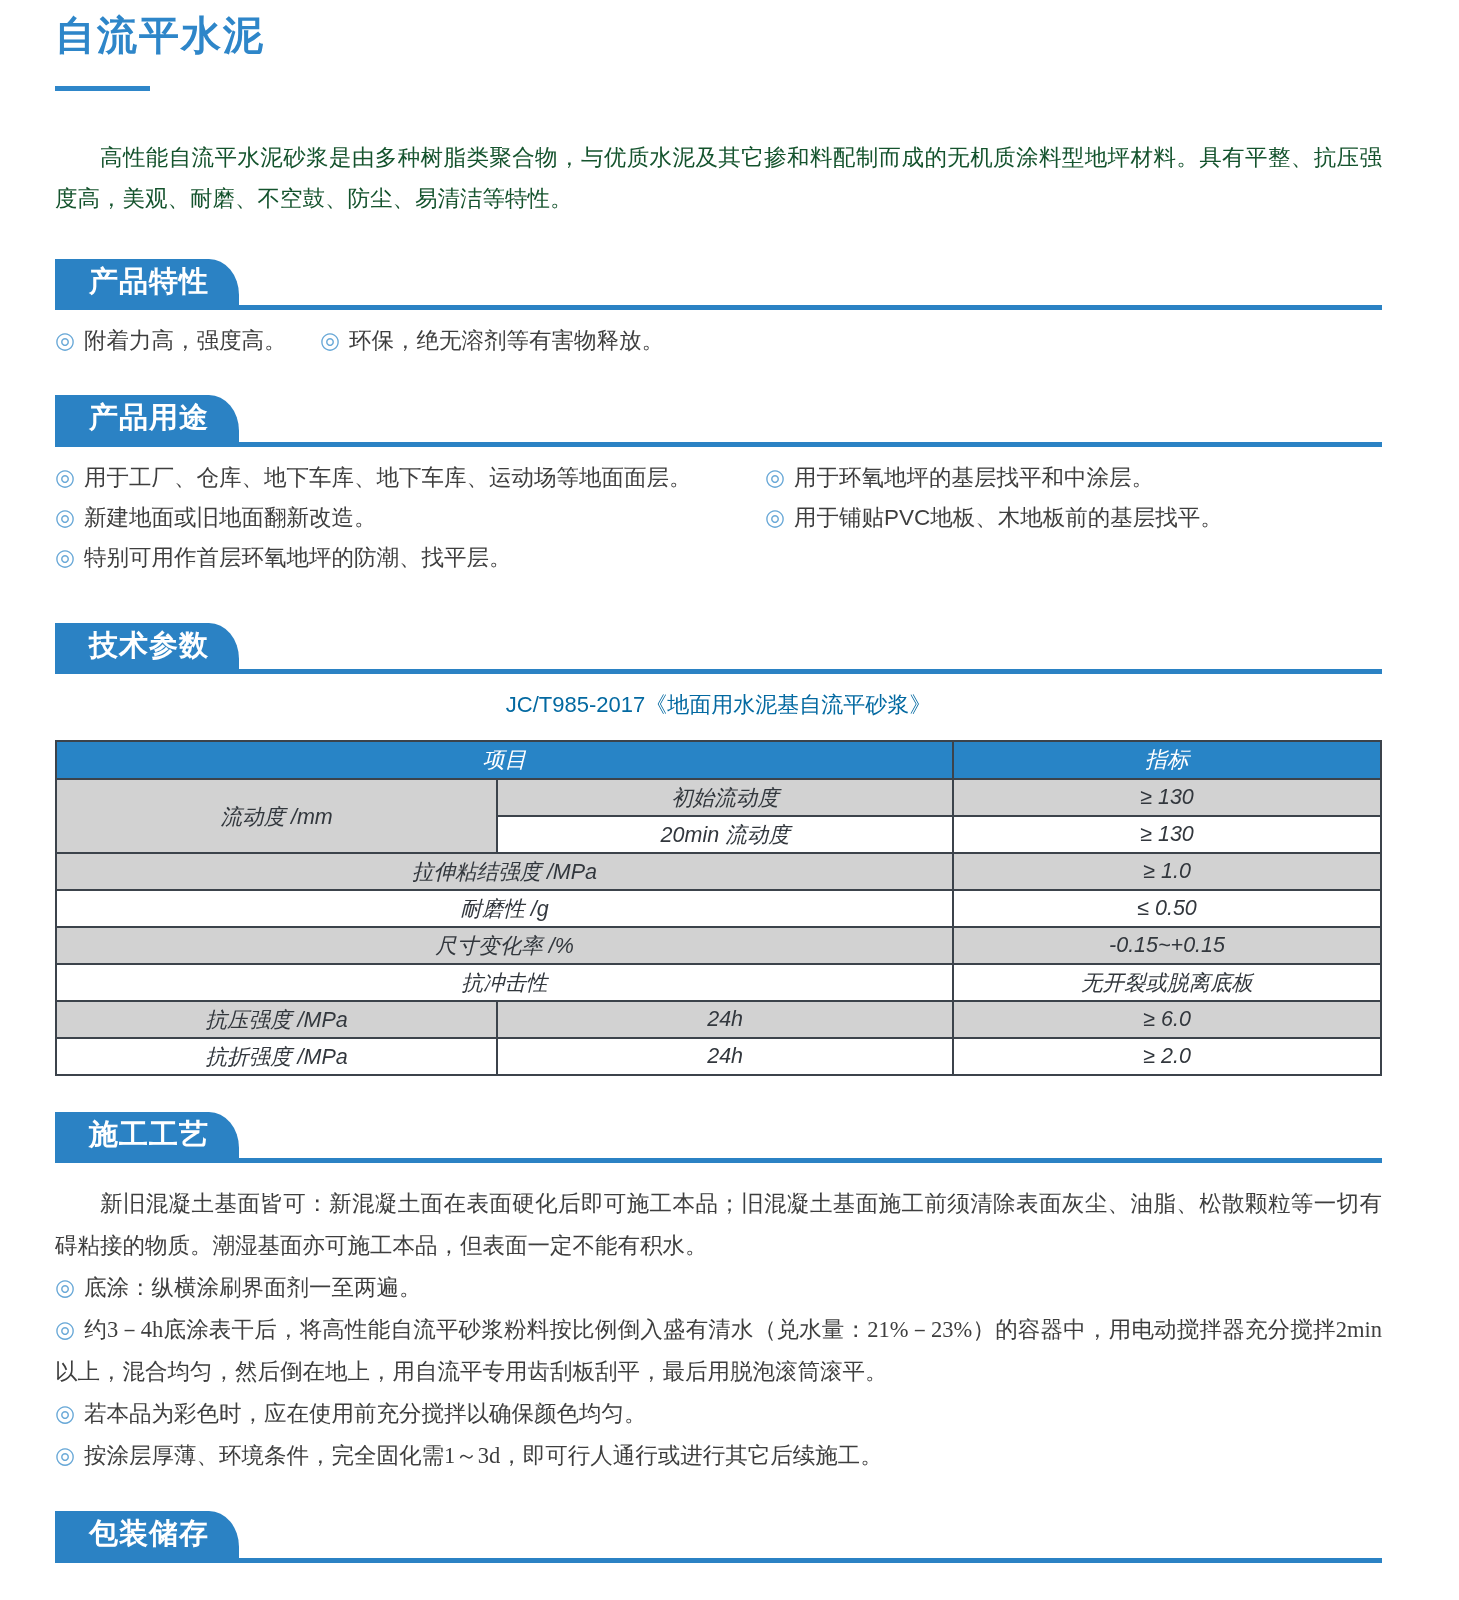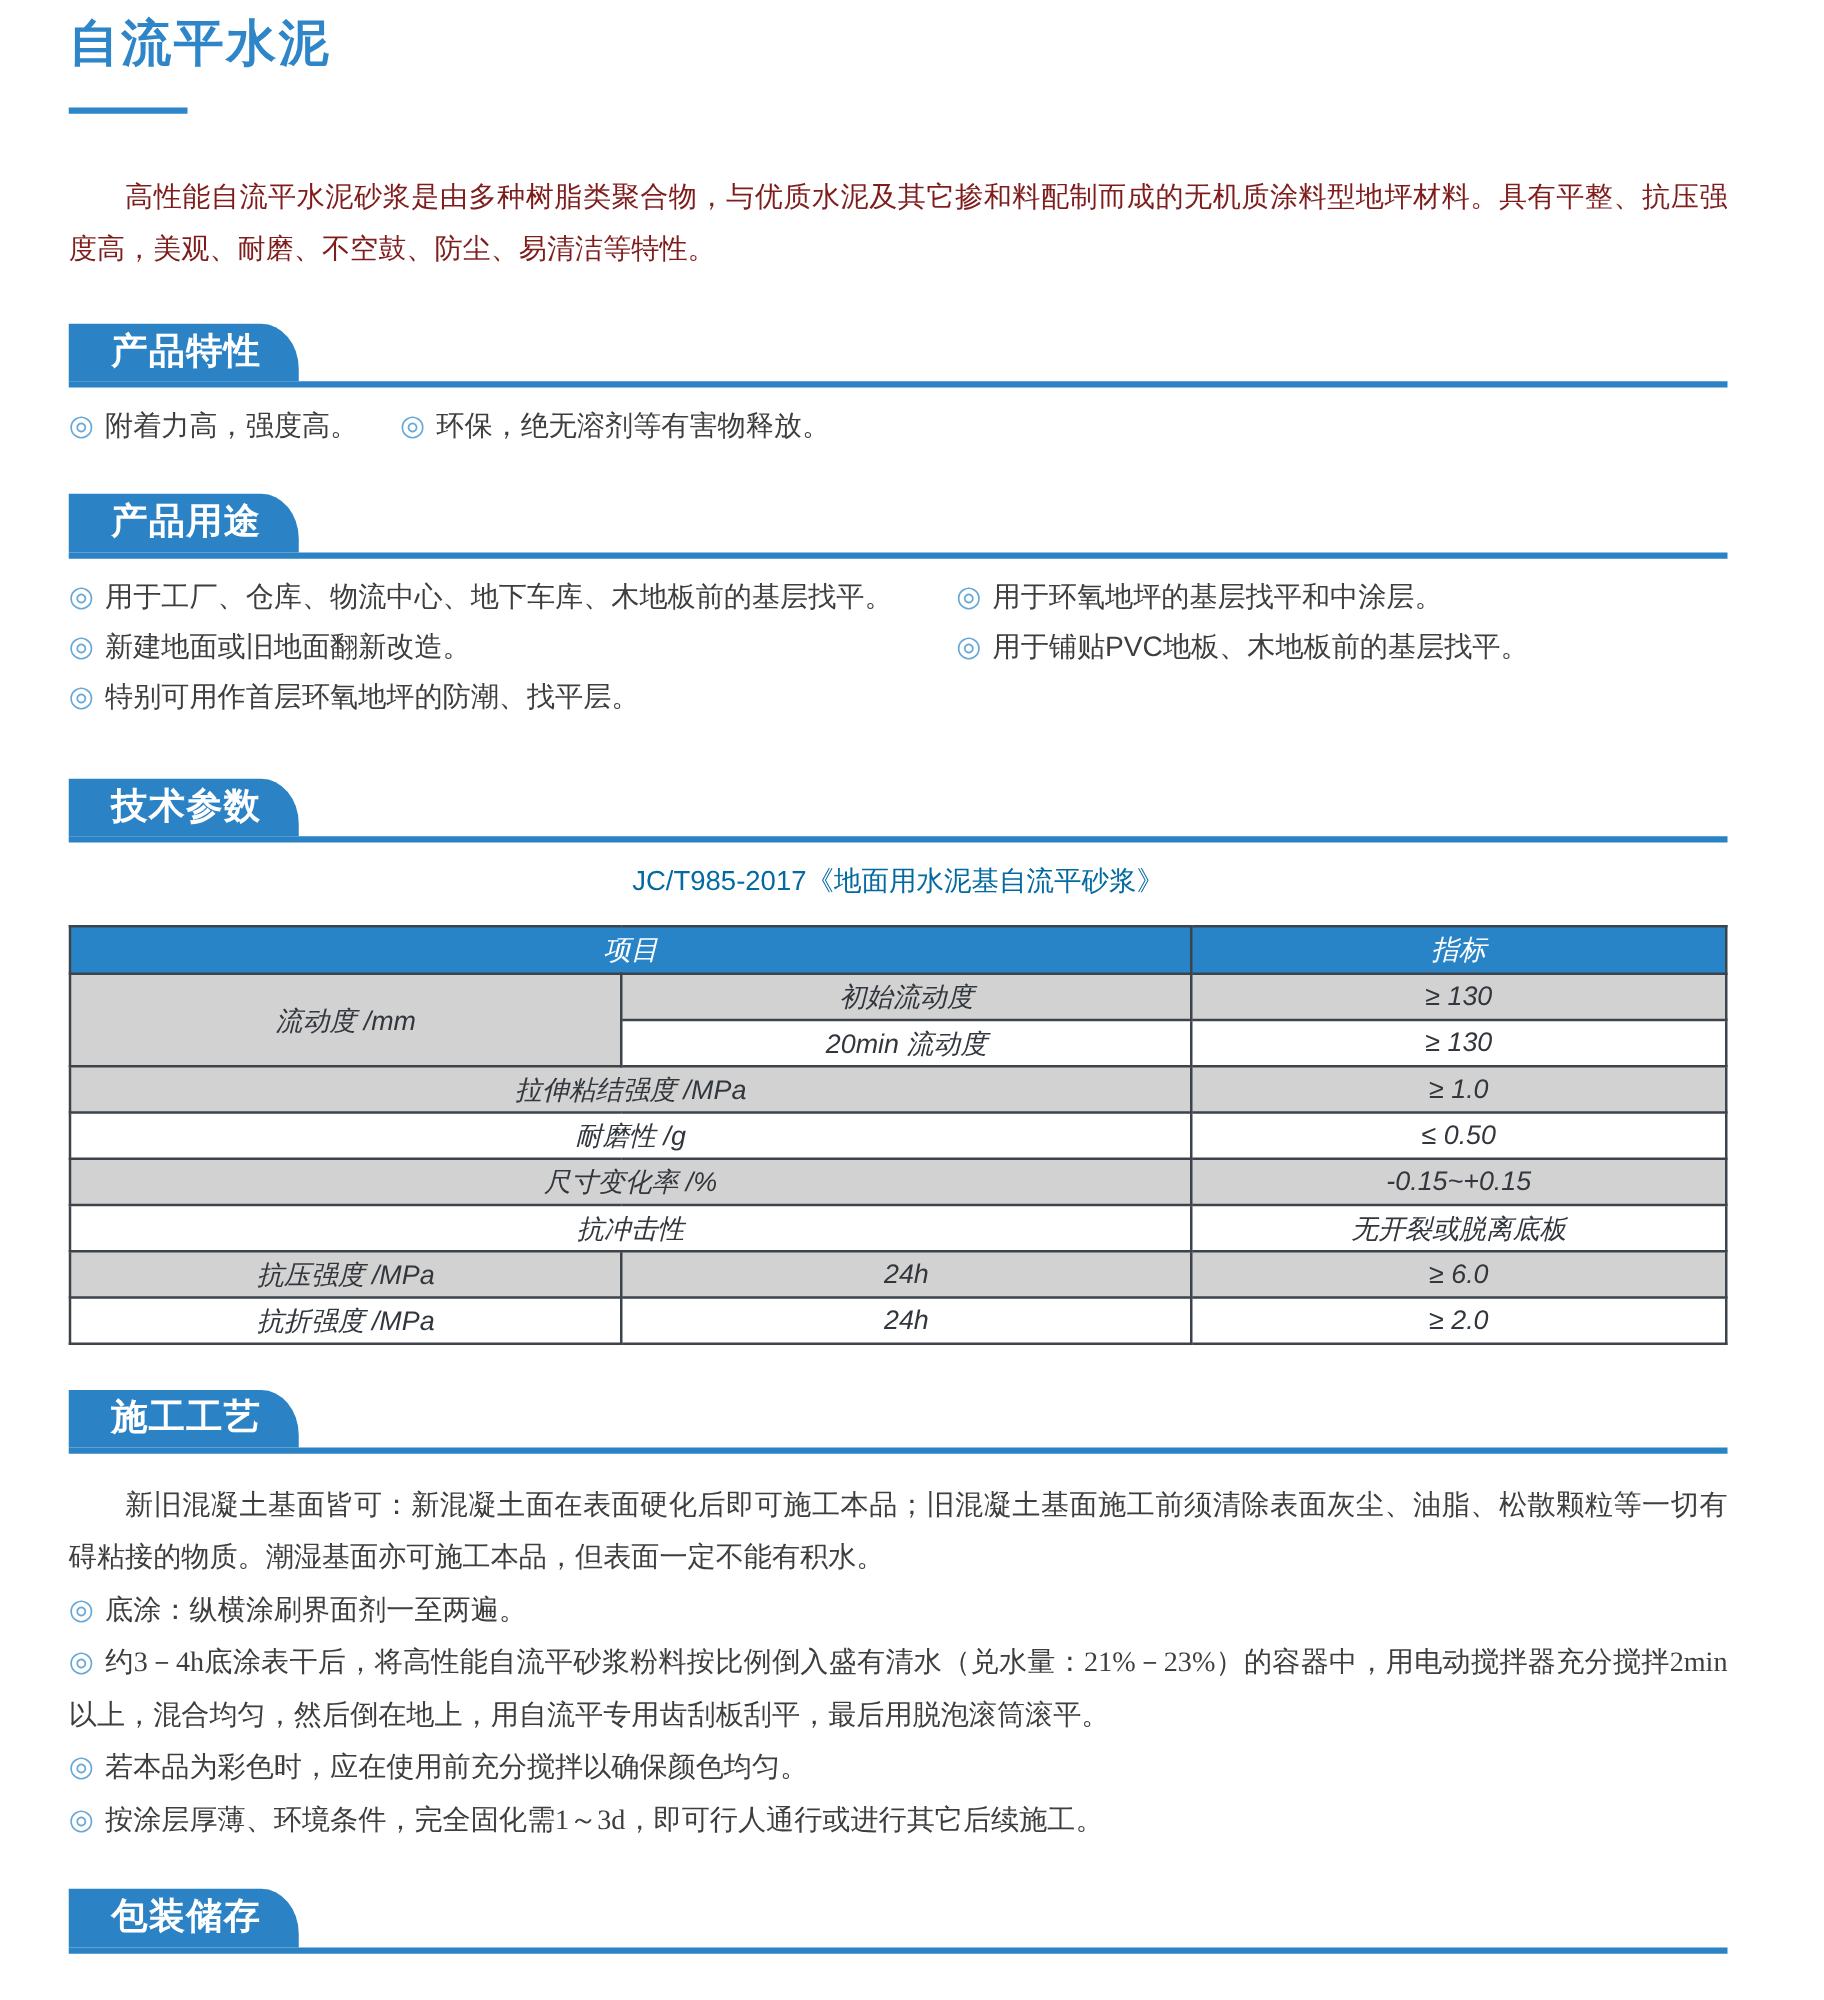--- a/index.html
+++ b/index.html
@@ -7,21 +7,21 @@
     width:1459px; height:1600px; overflow:hidden;
     font-family:"Liberation Sans","DejaVu Sans",sans-serif;
     color:#3e3e3e;
     -webkit-font-smoothing:antialiased;
   }
   .page { padding:14px 77px 0 55px; box-sizing:border-box; }
 
   .title { margin:0; font-size:40px; line-height:1.05; font-weight:700; color:#2e86c9; letter-spacing:2px; }
   .title-underline { margin-top:30px; width:95px; height:5px; background:#2e86c9; }
 
-  .intro { margin:46px 0 0 0; font-size:22.5px; line-height:41px; text-align:justify; text-indent:2em; color:#7f1d1d; }
+  .intro { margin:46px 0 0 0; font-size:22.5px; line-height:41px; text-align:justify; text-indent:2em; color:#14532d; }
 
   section { display:block; }
   .sec { margin-top:40px; }
   .sec-head { border-bottom:5px solid #2b82c4; font-size:0; }
   .sec-tab {
     display:inline-block; vertical-align:bottom;
     background:#2b82c4; color:#ffffff;
     font-size:29px; font-weight:700; line-height:1.15;
     padding:6px 30px 7px 34px;
     border-top-right-radius:30px 36px;
@@ -78,21 +78,21 @@
   </section>
 
   <section class="sec">
     <div class="sec-head">
       <div class="sec-tab">
         <span>产品用途</span>
       </div>
     </div>
     <div class="uses-grid">
       <div class="uses-col-left">
-        <div class="bullet-item"><span class="mk">◎</span><span>用于工厂、仓库、物流中心、地下车库、木地板前的基层找平。</span></div>
+        <div class="bullet-item"><span class="mk">◎</span><span>用于工厂、仓库、地下车库、地下车库、运动场等地面面层。</span></div>
         <div class="bullet-item"><span class="mk">◎</span><span>新建地面或旧地面翻新改造。</span></div>
         <div class="bullet-item"><span class="mk">◎</span><span>特别可用作首层环氧地坪的防潮、找平层。</span></div>
       </div>
       <div class="uses-col-right">
         <div class="bullet-item"><span class="mk">◎</span><span>用于环氧地坪的基层找平和中涂层。</span></div>
         <div class="bullet-item"><span class="mk">◎</span><span>用于铺贴PVC地板、木地板前的基层找平。</span></div>
       </div>
     </div>
   </section>
 

